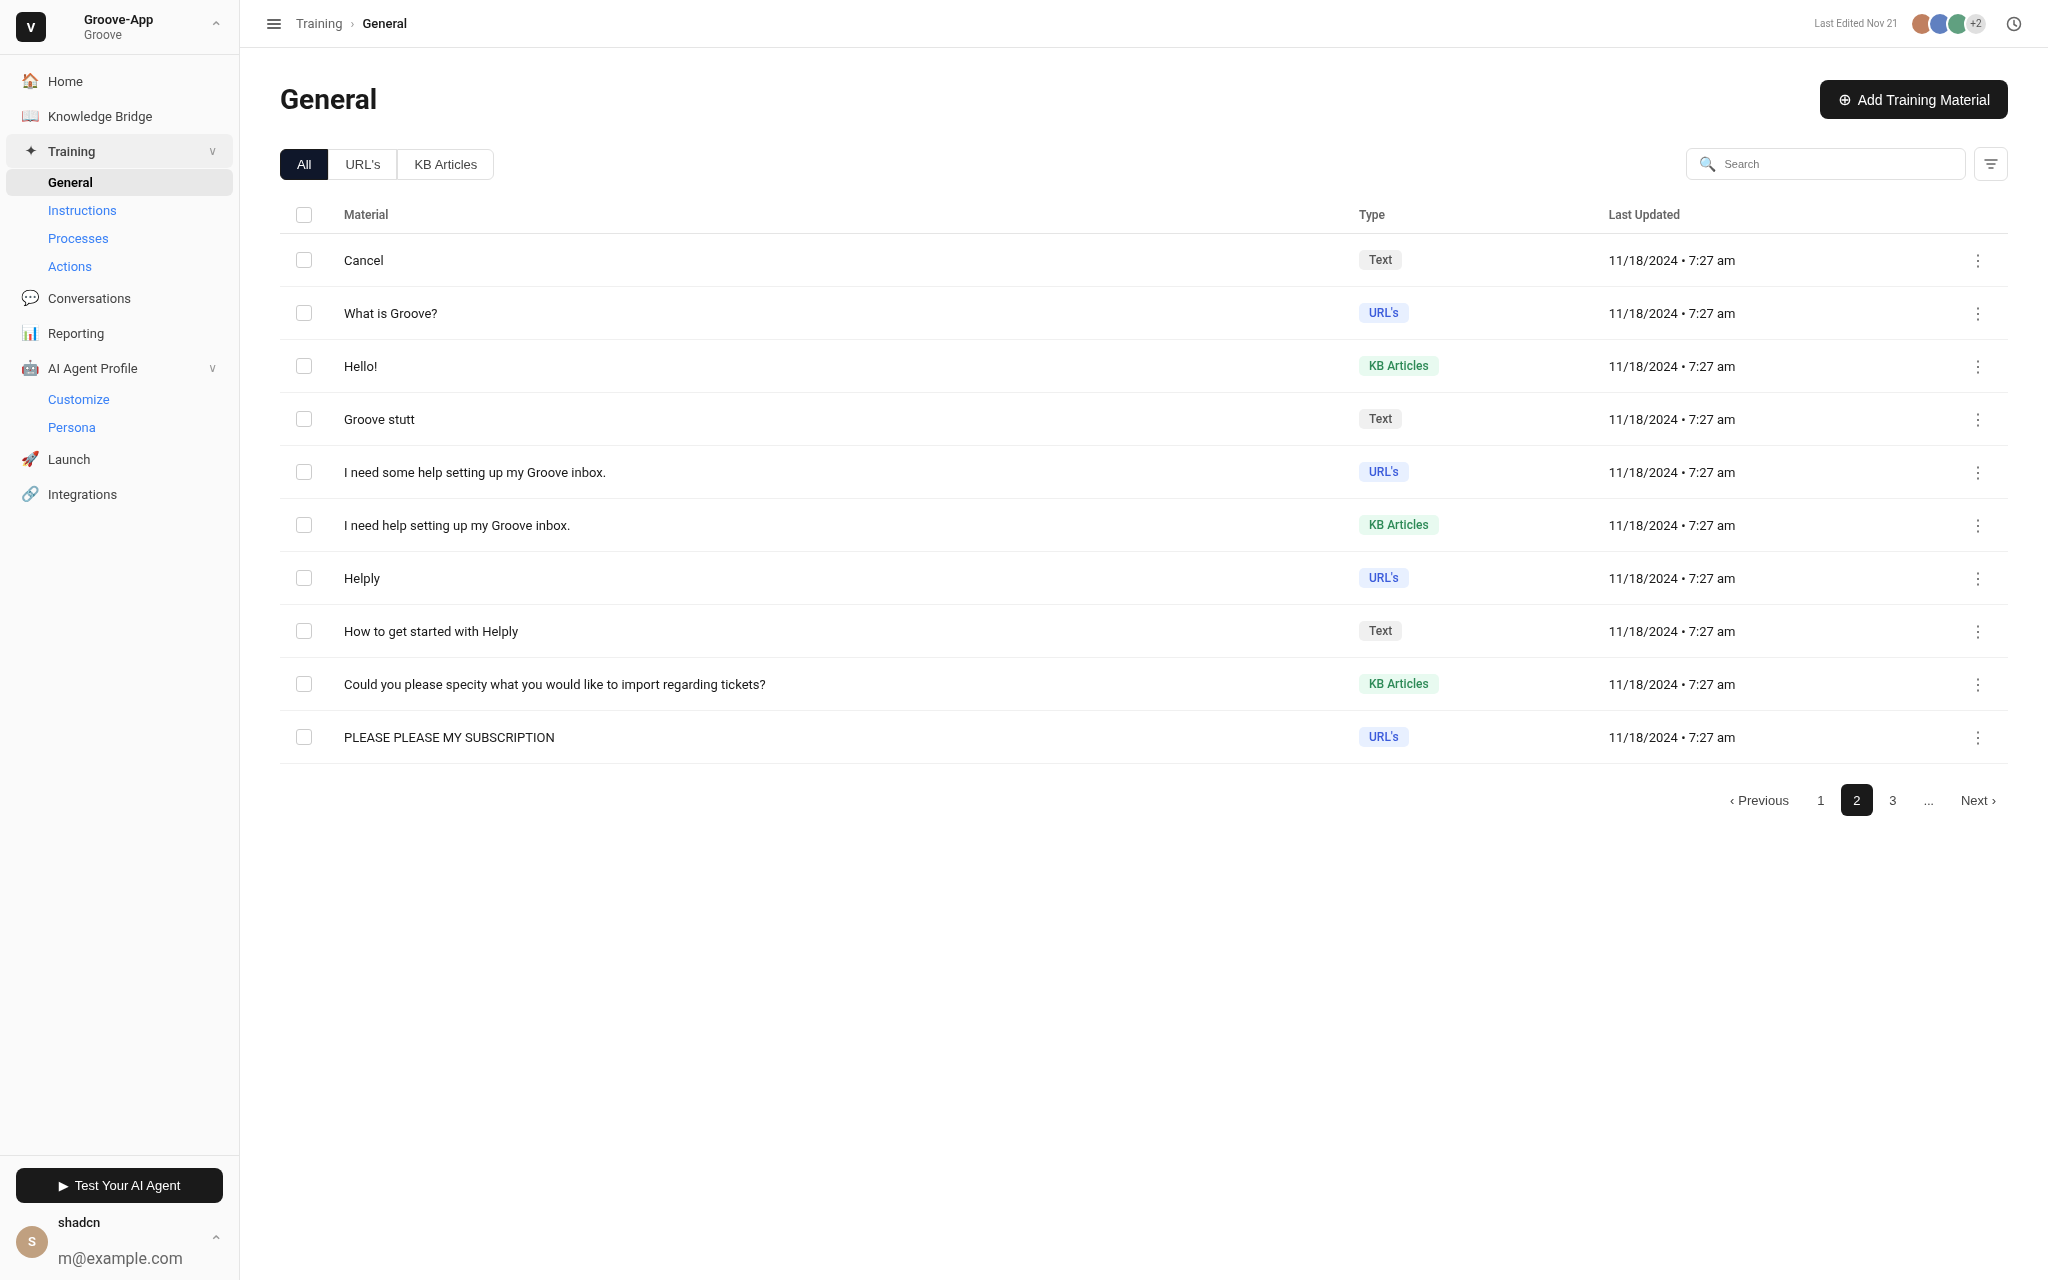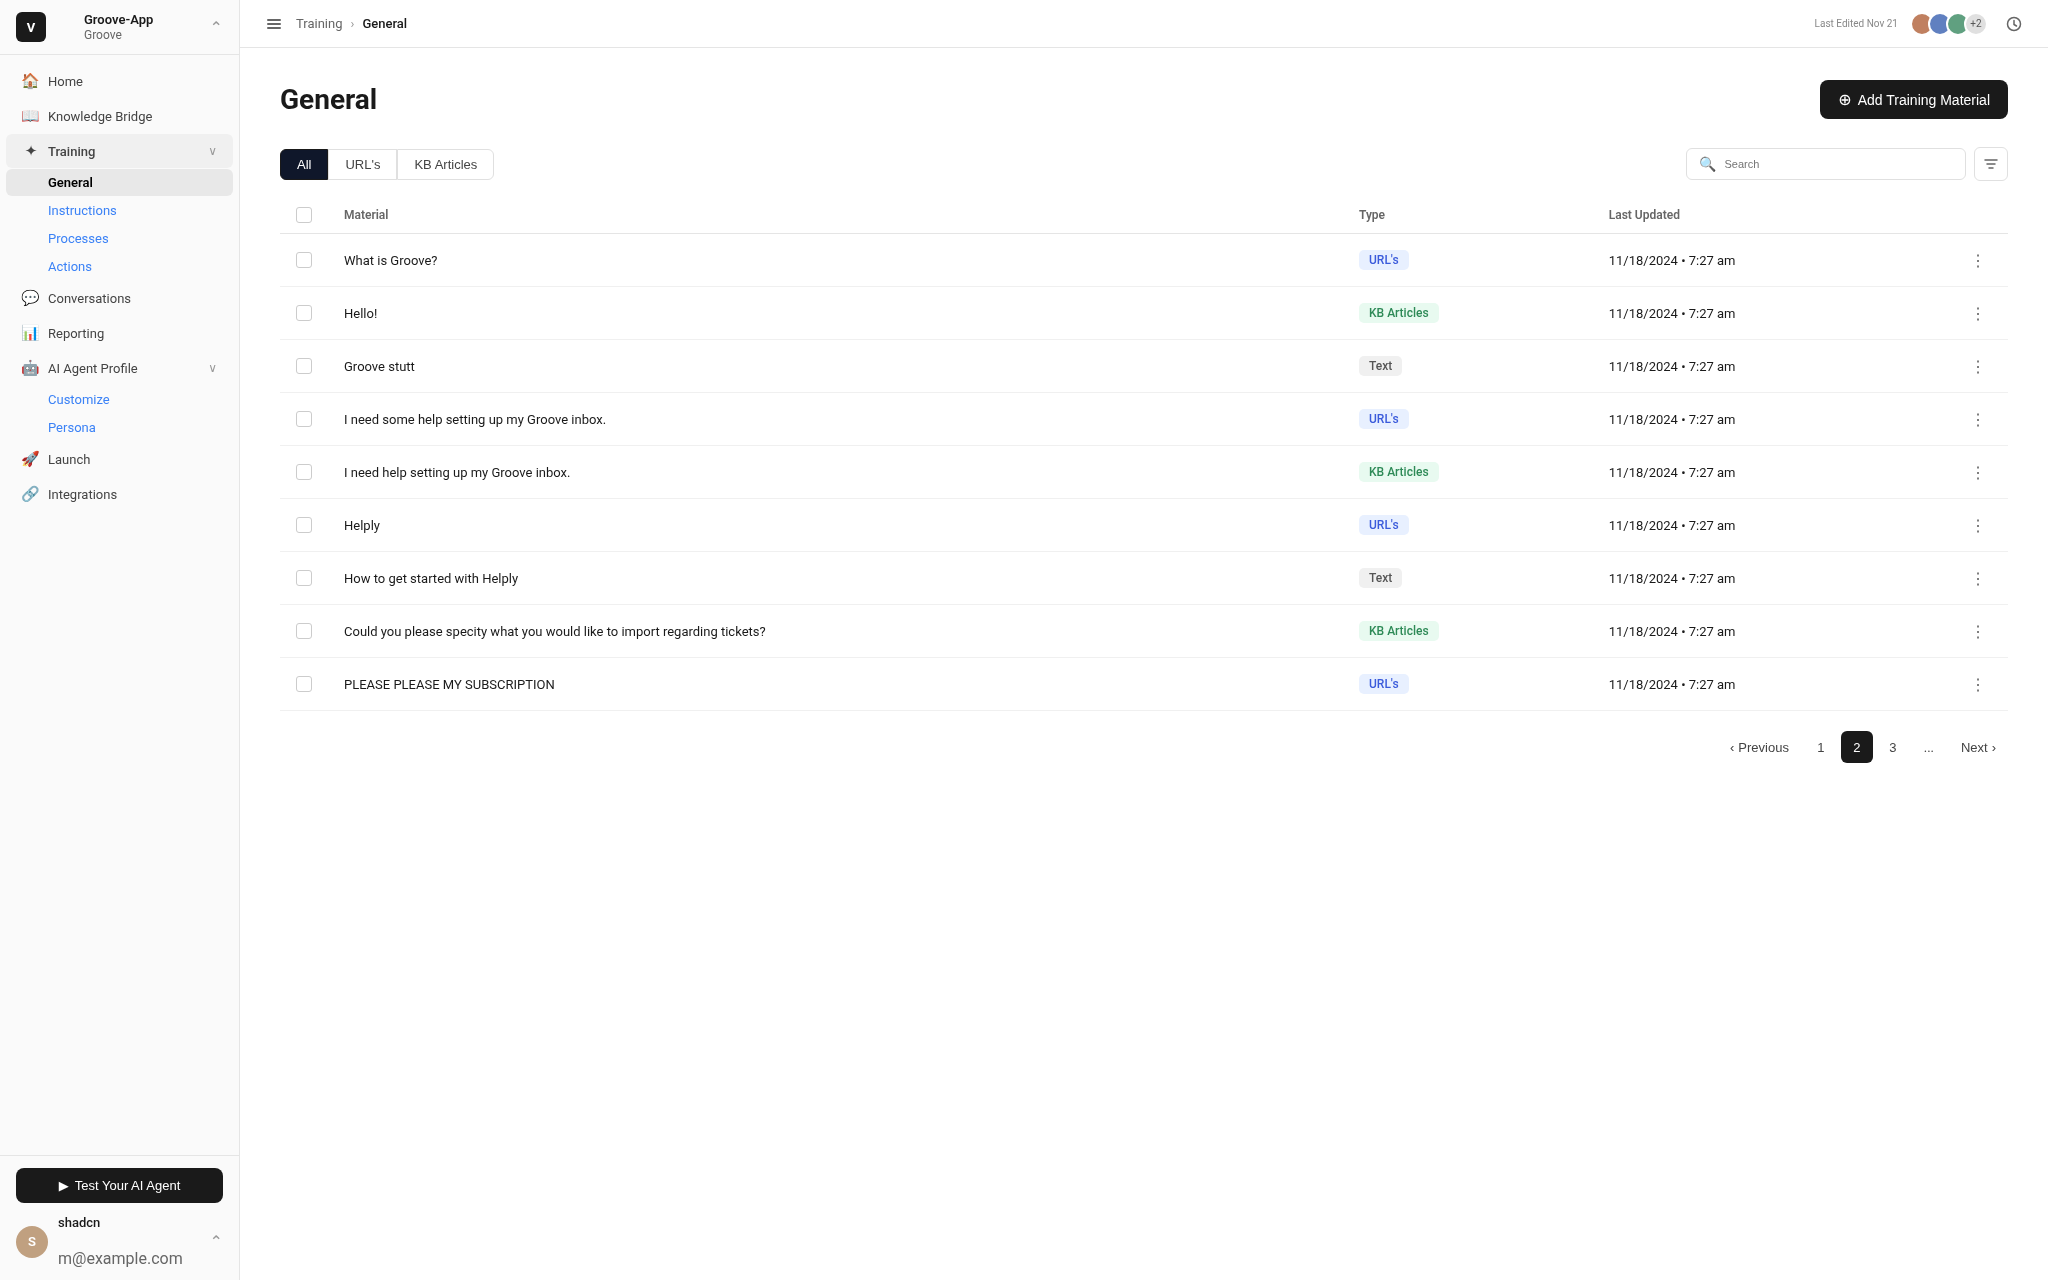--- a/index.html
+++ b/index.html
@@ -255,20 +255,33 @@
           <th class="checkbox-col">
             <div class="checkbox"></div>
           </th>
           <th>Material</th>
           <th>Type</th>
           <th>Last Updated</th>
           <th class="actions-col"></th>
         </tr>
       </thead>
       <tbody id="table-body">
+      <tr>
+    <td class="checkbox-col">
+      <div class="checkbox"></div>
+    </td>
+    <td>Cancel</td>
+    <td>
+      <span class="type-badge type-text">Text</span>
+    </td>
+    <td>11/18/2024 • 7:27 am</td>
+    <td class="actions-col">
+      <div class="row-menu-btn">⋮</div>
+    </td>
+  </tr>
           <tr>
     <td class="checkbox-col">
       <div class="checkbox"></div>
     </td>
     <td>What is Groove?</td>
     <td>
       <span class="type-badge type-urls">URL's</span>
     </td>
     <td>11/18/2024 • 7:27 am</td>
     <td class="actions-col">

